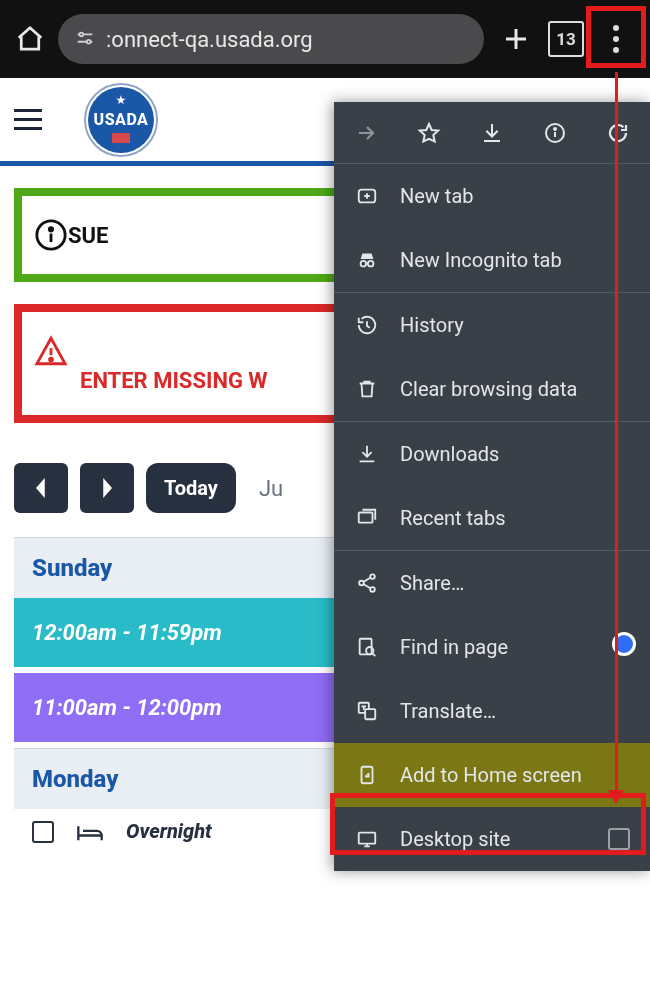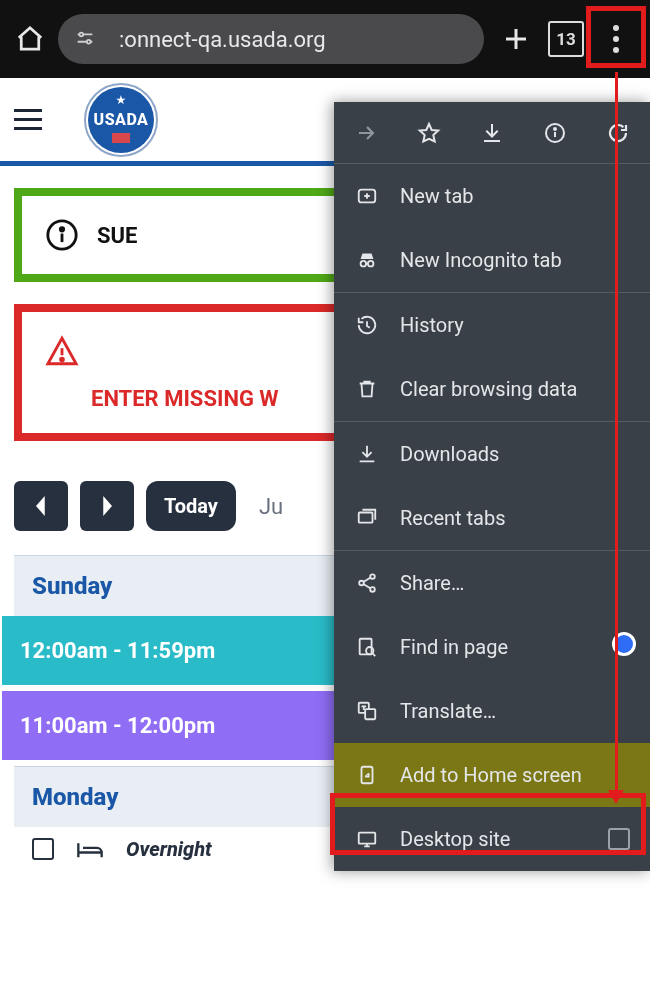--- a/index.html
+++ b/index.html
@@ -1,55 +1,55 @@
 <!DOCTYPE html>
 <html><head>
 <meta charset="utf-8">
 <style>
   * { box-sizing: border-box; margin: 0; padding: 0; }
   body { width: 650px; height: 1000px; background: #fff; font-family: -apple-system, Roboto, sans-serif; overflow: hidden; position: relative; }
 
   
   .browser-bar { background: #111; height: 78px; display: flex; align-items: center; padding: 0 10px; gap: 8px; }
   .home-ic { width: 40px; height: 40px; display: flex; align-items: center; justify-content: center; }
-  .url-pill { background: #4a494b; border-radius: 28px; height: 50px; flex: 1; display: flex; align-items: center; padding: 0 16px; gap: 23px; overflow: hidden; }
+  .url-pill { background: #4a494b; border-radius: 28px; height: 50px; flex: 1; display: flex; align-items: center; padding: 0 16px; gap: 10px; overflow: hidden; }
   .url-text { color: #e9e7ea; font-size: 22px; white-space: nowrap; }
   .plus-ic { width: 48px; height: 48px; display: flex; align-items: center; justify-content: center; }
   .tab-count { width: 36px; height: 36px; border: 2.5px solid #ddd; border-radius: 3px; color: #ddd; font-weight: 700; font-size: 17px; display: flex; align-items: center; justify-content: center; }
   .kebab { width: 48px; height: 48px; display: flex; align-items: center; justify-content: center; flex-direction: column; gap: 5px; }
   .kebab span { width: 6px; height: 6px; background: #ddd; border-radius: 50%; }
 
   
   .page { position: relative; background: #fff; }
   .app-header { display: flex; align-items: center; height: 88px; padding: 0 14px; gap: 16px; border-bottom: 5px solid #1a57a6; }
   .hamburger { display: flex; flex-direction: column; gap: 6px; }
   .hamburger span { width: 28px; height: 3px; background: #1d2636; }
   .logo { width: 66px; height: 66px; border-radius: 50%; background: #1a57a6; position: relative; display:flex; align-items:center; justify-content:center; margin-left: 30px; }
   .logo::before { content:''; position:absolute; inset:-4px; border-radius:50%; border:2px solid #8ea7c9; }
   .logo-text { color:#fff; font-weight:800; font-size:16px; letter-spacing:0.5px; }
   .logo-star { position:absolute; top:6px; color:#fff; font-size:12px; }
   .logo-bar { position:absolute; bottom:10px; width:18px; height:10px; background:#d8484a; }
 
-  .banner { margin: 22px 14px; border: 8px solid; background:#fff; display:flex; align-items:center; padding: 22px 23px; gap: 18px; }
+  .banner { margin: 22px 14px; border: 8px solid; background:#fff; display:flex; align-items:center; padding: 22px 12px; }
   .banner.green { border-color:#4fa817; }
   .banner.red { border-color:#db2828; flex-direction: column; align-items: flex-start; }
   .banner.red .row { display:flex; align-items:center; gap:18px; }
   .banner-text { font-weight:700; font-size:22px; color:#111; }
   .banner.red .banner-text { color:#db2828; padding-left: 46px; }
 
   .cal-toolbar { display:flex; align-items:center; gap:12px; margin: 40px 14px 24px; }
   .nav-btn { width:54px; height:50px; background:#27303f; border-radius:6px; display:flex; align-items:center; justify-content:center; }
   .today-btn { height:50px; padding:0 18px; background:#27303f; border-radius:12px; color:#fff; font-weight:700; font-size:20px; display:flex; align-items:center; }
   .month-lbl { color:#6b7280; font-size:22px; margin-left:11px; }
 
   .day-header { margin: 0 14px; padding: 16px 18px; background:#e8eef4; color:#1a57a6; font-size:24px; font-weight:800; border-top:1px solid #cbd5e1; }
-  .event { margin: 0 2px; padding: 22px 18px; color:#fff; font-size:22px; font-weight:700; }
+  .event { margin: 0 14px; padding: 22px 18px; color:#fff; font-size:22px; font-weight:700;font-style:italic; }
   .event.teal { background:#29bcc8; }
   .event.purple { background:#8f6df5; }
-  .bottom-row { margin: 0 14px; display:flex; gap:22px; padding:10px 0; align-items:center; color:#27303f; font-size:20px; font-weight:800; font-style:italic; }
+  .bottom-row { margin: 0 14px; display:flex; gap:22px; padding:10px 0; align-items:flex-end; color:#27303f; font-size:20px; font-weight:800; font-style:italic; }
   .chk { width:22px; height:22px; border:2px solid #27303f; border-radius:3px; margin-left:18px; }
 
   
   .menu { position:absolute; top:102px; right:0; width:316px; background:#3a4047; color:#e4e6e9; box-shadow:-2px 0 14px rgba(0,0,0,.4); }
   .menu-top { display:flex; align-items:center; justify-content:space-around; height:62px; border-bottom:1px solid #545c64; }
   .menu-row { display:flex; align-items:center; gap:20px; height:64px; padding:0 20px; font-size:20px; }
   .menu-row.hi { background:#7a7714; }
   .menu-sep { height:1px; background:#545c64; }
   .menu .ic { width:26px; display:flex; justify-content:center; }
   .menu .end-box { margin-left:auto; width:22px; height:22px; border:2px solid #9aa1a8; border-radius:3px; }

